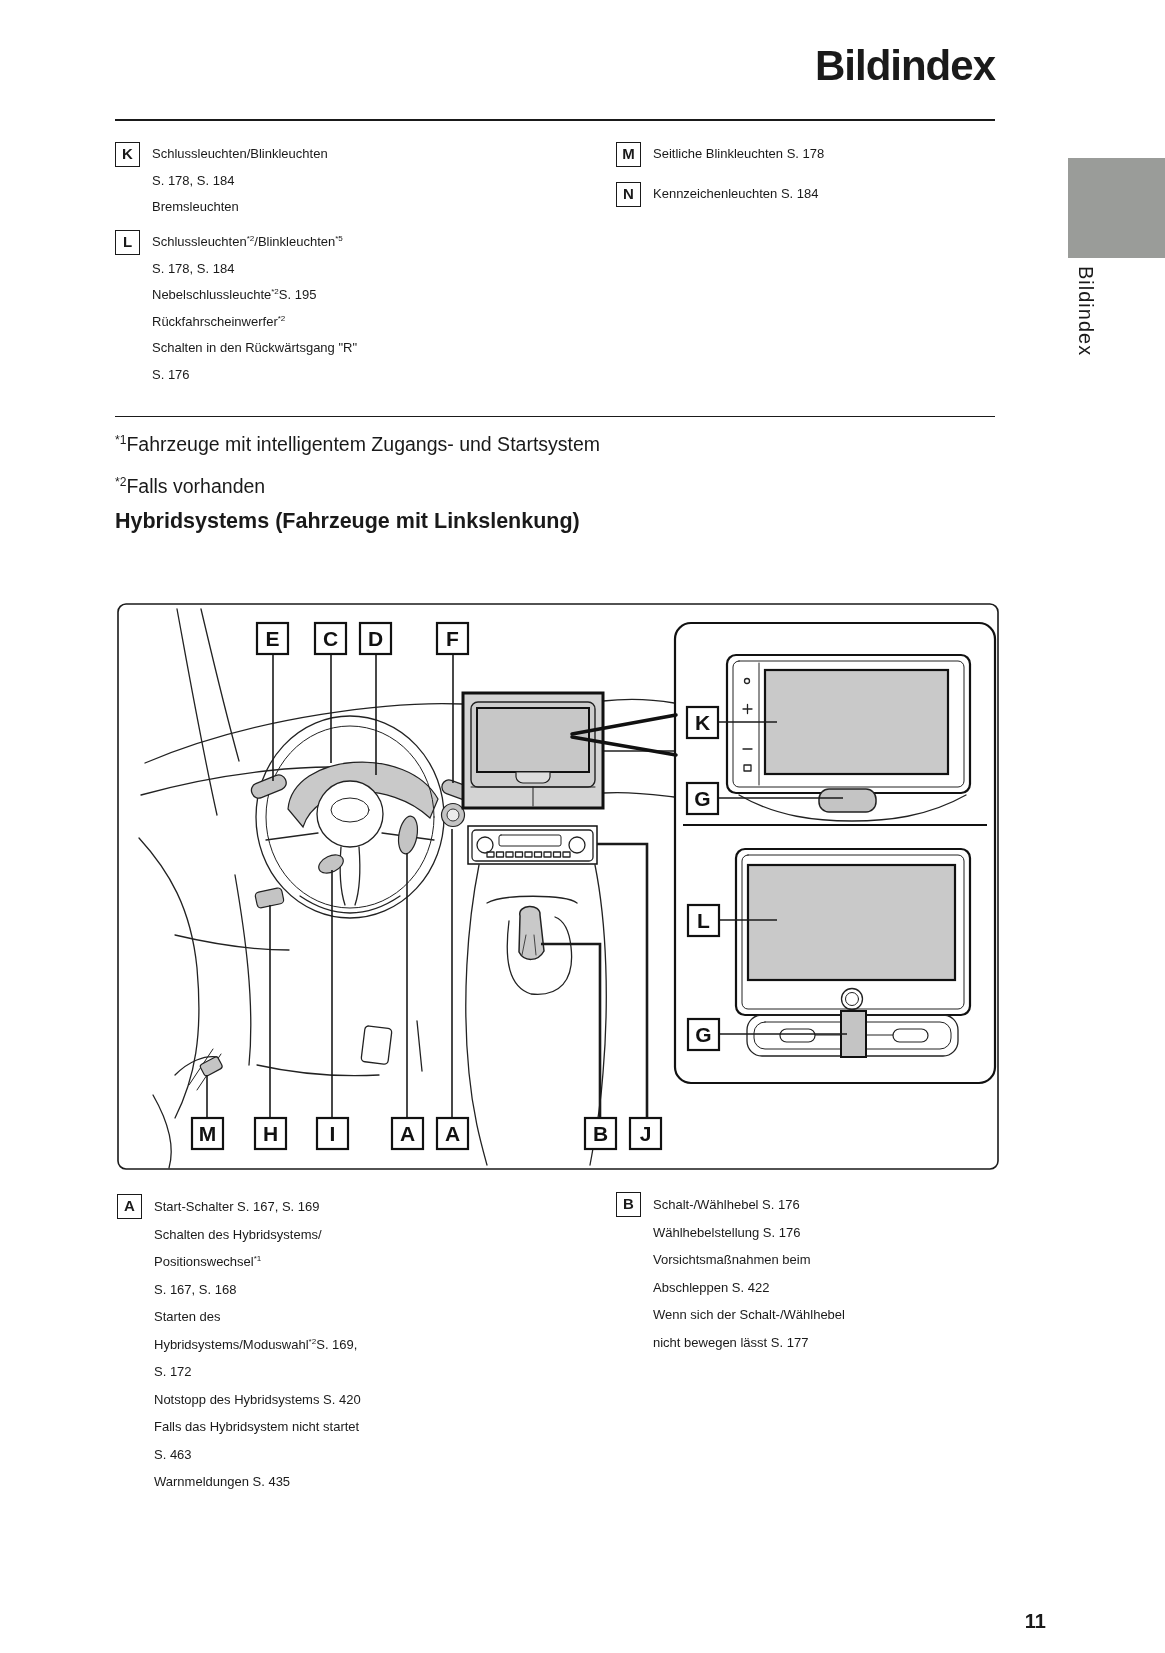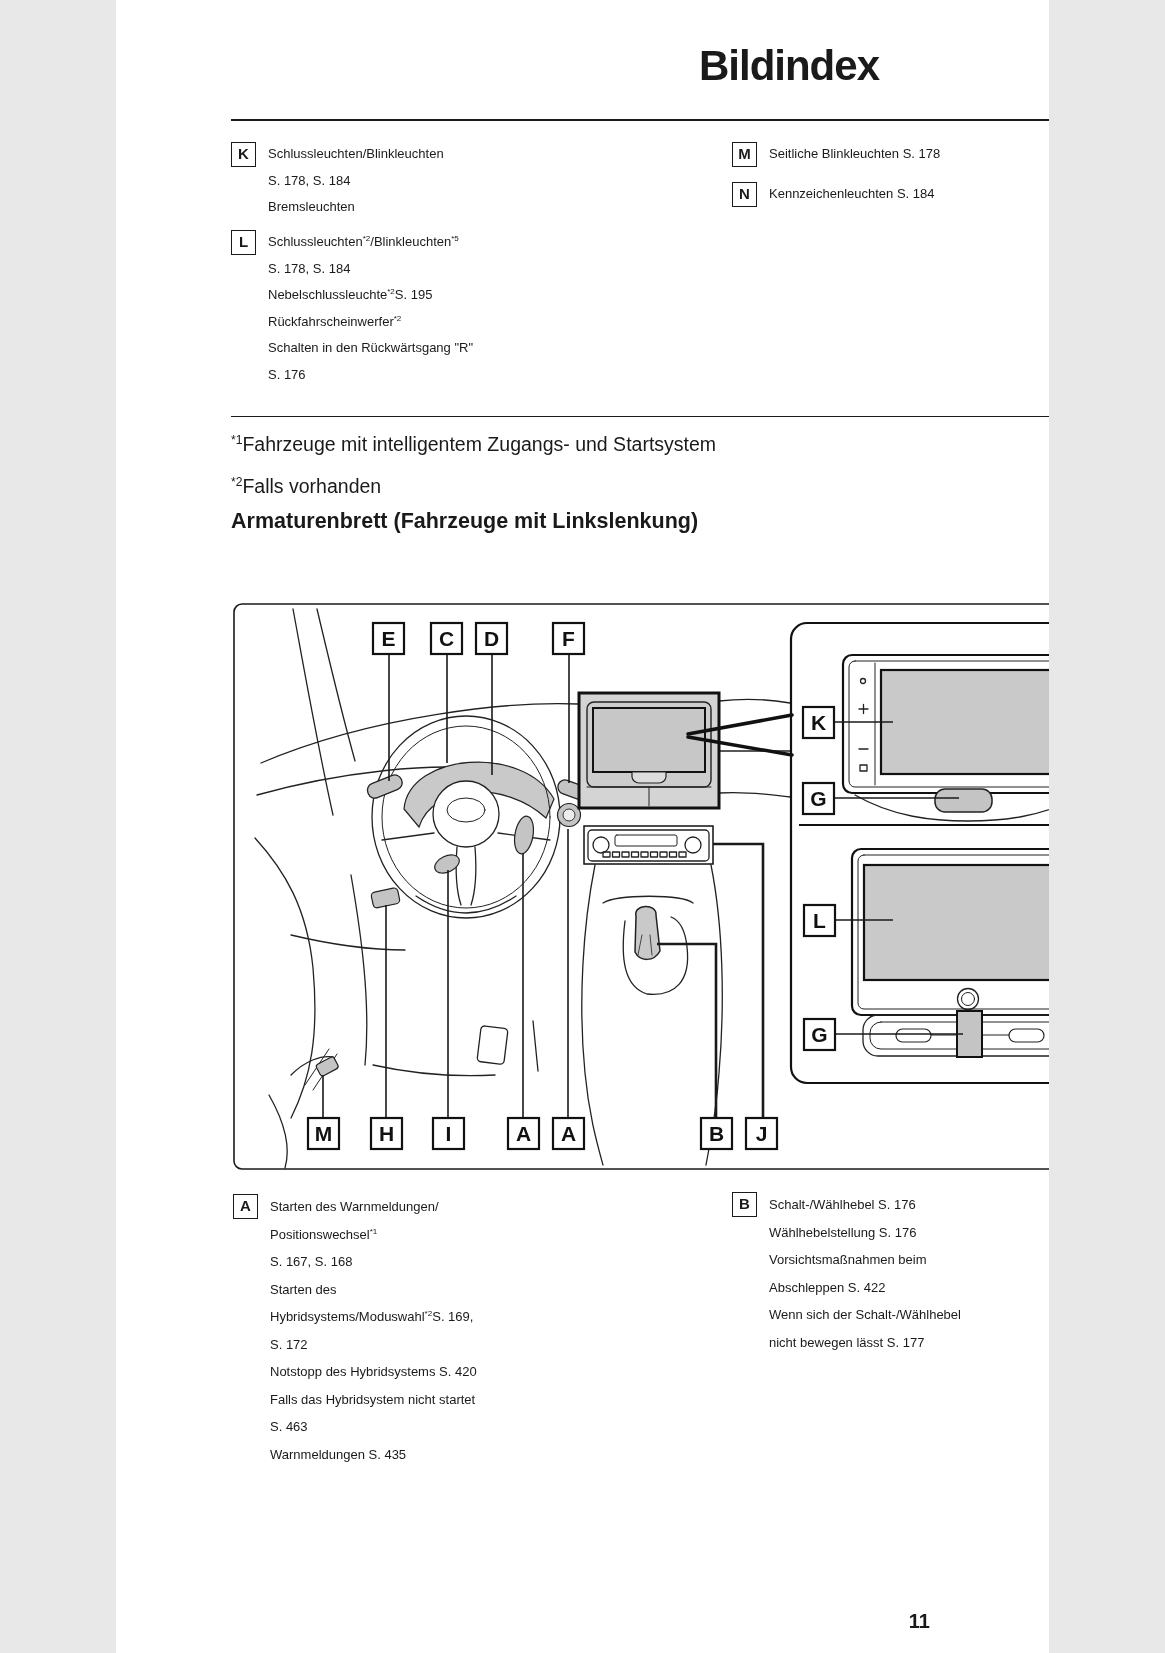--- a/index.html
+++ b/index.html
@@ -1,20 +1,20 @@
 <!DOCTYPE html>
 <html style="--ink: #1a1a1a; --tab-gray: #9a9c99; --screen-gray: #c9c9c9; --unit-gray: #d4d4d4; --control-gray: #c4c4c4; --page-bg: #ffffff;"><head>
 <meta charset="utf-8">
 <style>
   :root{
     --ink:#1a1a1a; --tab-gray:#9a9c99; --screen-gray:#c9c9c9;
     --unit-gray:#d4d4d4; --control-gray:#c4c4c4; --page-bg:#ffffff;
   }
   html,body{margin:0;padding:0;background:#e8e8e8;}
-  .page{position:relative;width:933px;height:1653px;background:var(--page-bg);
+  .page{position:relative;width:1165px;height:1653px;background:var(--page-bg);
         font-family:"Liberation Sans",sans-serif;color:var(--ink);overflow:hidden;margin:0 auto;}
   .title{position:absolute;top:42px;right:170px;font-size:42px;font-weight:bold;letter-spacing:-1px;}
   .rule{position:absolute;background:var(--ink);}
   .rule-top{left:115px;top:119px;width:880px;height:2px;}
   .rule-mid{left:115px;top:416px;width:880px;height:1px;}
   .tab{position:absolute;left:1068px;top:158px;width:97px;height:100px;background:var(--tab-gray);}
   .tab-label{position:absolute;left:1074px;top:266px;writing-mode:vertical-rl;font-size:20px;letter-spacing:1px;}
   .item{position:absolute;display:flex;}
   .lbox{flex:0 0 auto;width:25px;height:25px;border:1.7px solid var(--ink);box-sizing:border-box;
         font-size:15px;font-weight:bold;text-align:center;line-height:22px;margin-top:1px;background:#fff;}
@@ -83,21 +83,21 @@
   </div>
 
   <div class="tab"></div>
   <div class="tab-label">Bildindex</div>
 
   <div class="rule rule-mid"></div>
 
   <div class="fn" style="top:433px;text-align:center;"><sup>*1</sup>Fahrzeuge mit intelligentem Zugangs- und Startsystem</div>
   <div class="fn" style="top:475px;"><sup>*2</sup>Falls vorhanden</div>
 
-  <div class="section-heading">Armaturenbrett (Fahrzeuge mit Linkslenkung)</div>
+  <div class="section-heading">Hybridsystems (Fahrzeuge mit Linkslenkung)</div>
 
   <svg class="diagram" width="882" height="567" viewBox="0 0 882 567">
 
     <rect class="frame" x="1" y="1" width="880" height="565" rx="8"></rect>
 
     <g class="art">
       <path d="M28,160 C140,112 280,98 346,101"></path>
       <path d="M486,98 C512,95 540,97 557,100"></path>
       <path d="M24,192 C110,168 200,160 250,166"></path>
       <path d="M486,148 L557,148"></path>
@@ -265,21 +265,22 @@
       <rect x="571" y="302" width="31" height="31" class="cbox"></rect>
       <text x="586.5" y="325" class="cletter">L</text>
       <rect x="571" y="416" width="31" height="31" class="cbox"></rect>
       <text x="586.5" y="439" class="cletter">G</text>
     </g>
   </svg>
 
   <div class="item item-bottom" style="left:117px;top:1193px;width:490px;">
     <span class="lbox">A</span>
     <div class="lines">
-        <div>Starten des Warnmeldungen/</div>
+        <div>Start-Schalter S. 167, S. 169</div>
+        <div>Schalten des Hybridsystems/</div>
         <div>Positionswechsel<sup>*1</sup></div>
         <div>S. 167, S. 168</div>
         <div>Starten des</div>
         <div>Hybridsystems/Moduswahl<sup>*2</sup>S. 169,</div>
         <div>S. 172</div>
         <div>Notstopp des Hybridsystems S. 420</div>
         <div>Falls das Hybridsystem nicht startet</div>
         <div>S. 463</div>
         <div>Warnmeldungen S. 435</div>
       </div>

